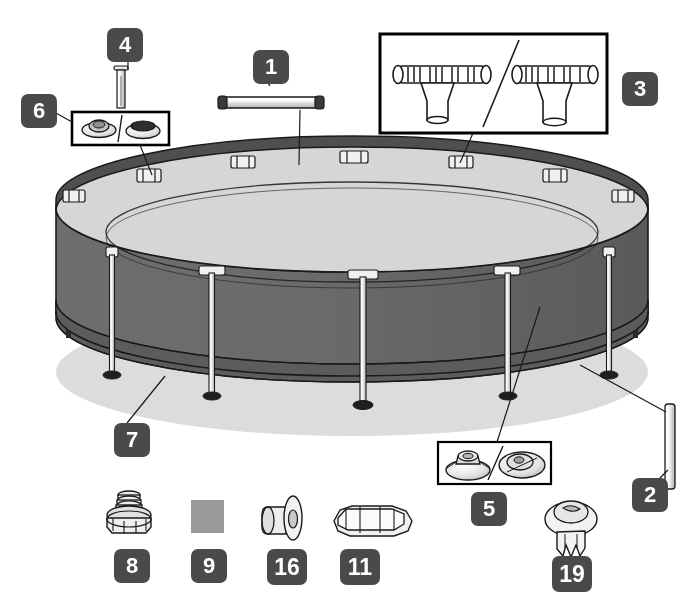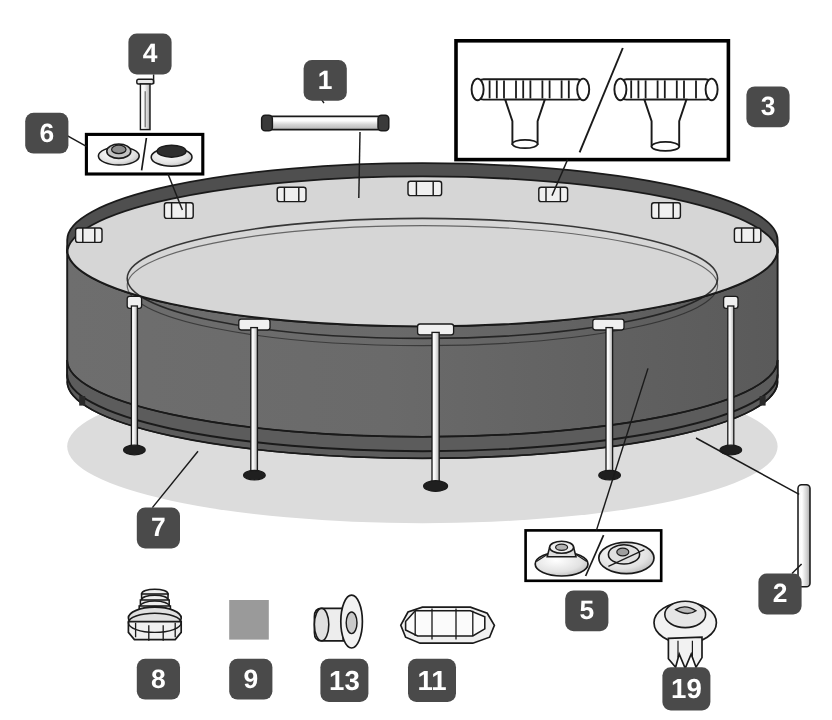--- a/index.html
+++ b/index.html
@@ -301,17 +301,17 @@
 
   <div class="badge b-md" style="left:253px;top:50px;">1</div>
   <div class="badge b-md" style="left:632px;top:478px;">2</div>
   <div class="badge b-md" style="left:622px;top:72px;">3</div>
   <div class="badge b-md" style="left:107px;top:28px;">4</div>
   <div class="badge b-md" style="left:471px;top:492px;">5</div>
   <div class="badge b-md" style="left:21px;top:94px;">6</div>
   <div class="badge b-md" style="left:114px;top:423px;">7</div>
   <div class="badge b-md" style="left:114px;top:549px;">8</div>
   <div class="badge b-md" style="left:191px;top:549px;">9</div>
-  <div class="badge b-lg" style="left:267px;top:549px;">13</div>
+  <div class="badge b-lg" style="left:267px;top:549px;">16</div>
   <div class="badge b-lg" style="left:340px;top:549px;">11</div>
   <div class="badge b-lg" style="left:552px;top:556px;">19</div>
 
 </div>
 
 </body></html>

